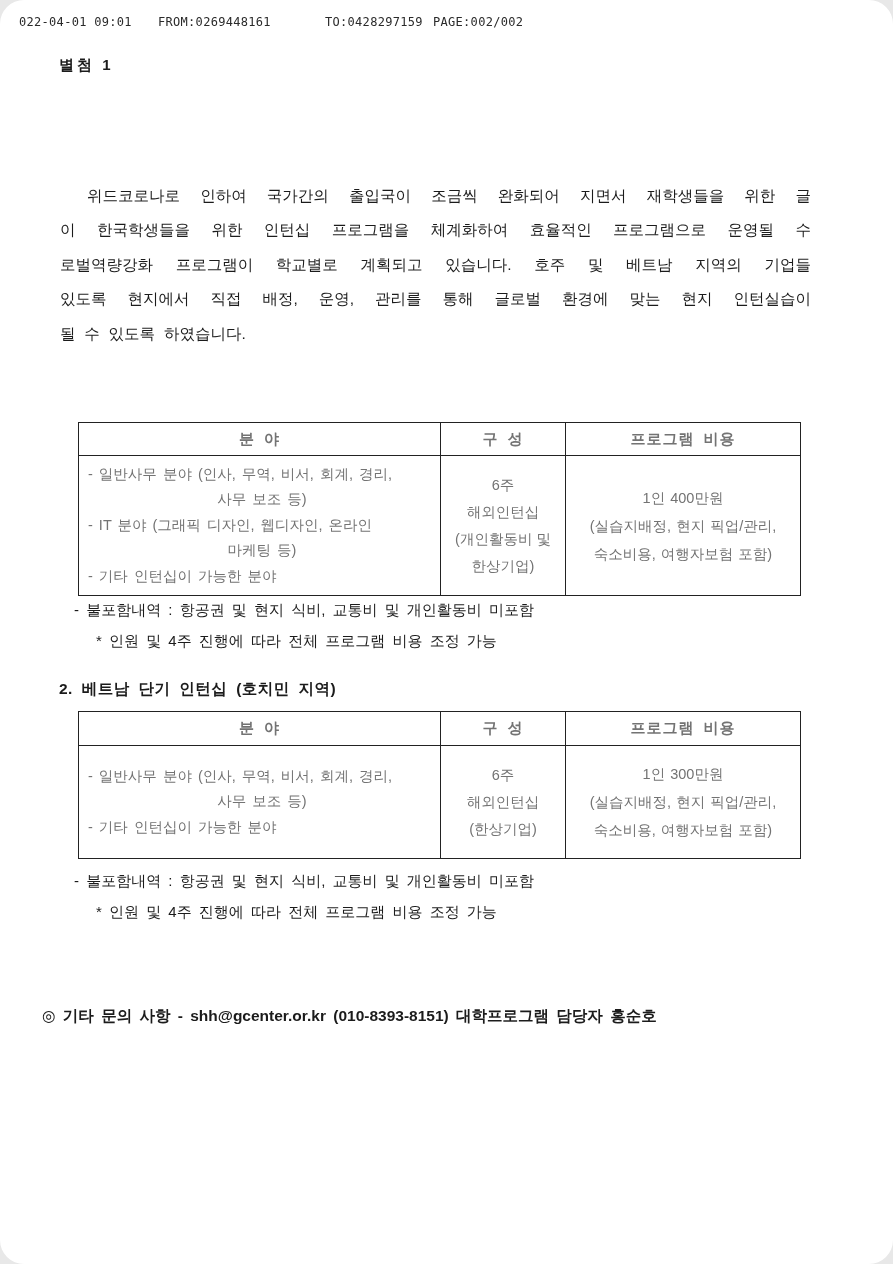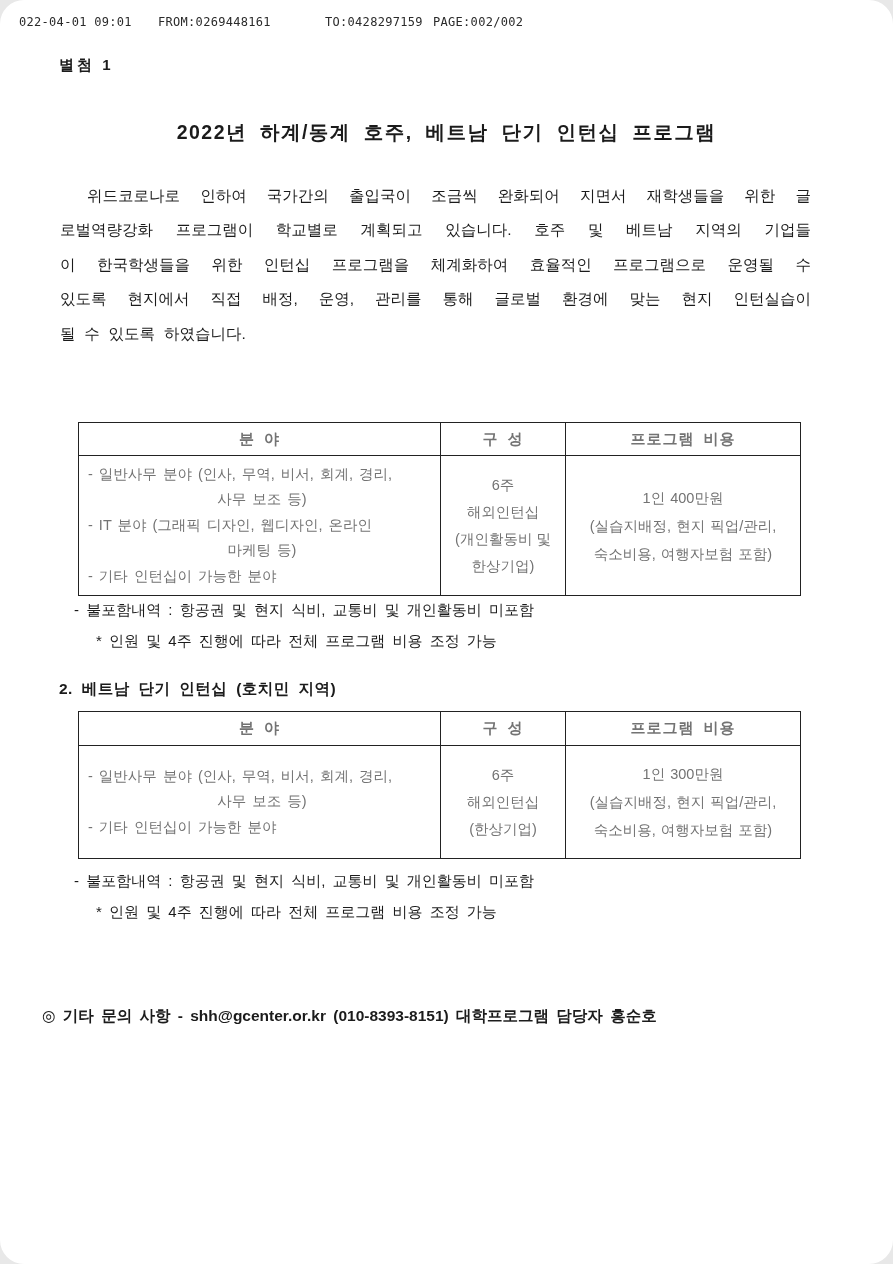--- a/index.html
+++ b/index.html
@@ -91,26 +91,25 @@
 
   <div class="fax-header">
     <span class="fh-dt">022-04-01 09:01</span>
     <span class="fh-from">FROM:0269448161</span>
     <span class="fh-to">TO:0428297159</span>
     <span class="fh-page">PAGE:002/002</span>
   </div>
 
   <div class="attachment">별첨 1</div>
 
-  <h1 class="title">2022년 하계/동계 호주, 베트남 단기 인턴십 프로그램</h1>
 
   <div class="intro">
     <div class="iline first">위드코로나로 인하여 국가간의 출입국이 조금씩 완화되어 지면서 재학생들을 위한 글</div>
+    <div class="iline">이 한국학생들을 위한 인턴십 프로그램을 체계화하여 효율적인 프로그램으로 운영될 수</div>
     <div class="iline">로벌역량강화 프로그램이 학교별로 계획되고 있습니다. 호주 및 베트남 지역의 기업들</div>
-    <div class="iline">이 한국학생들을 위한 인턴십 프로그램을 체계화하여 효율적인 프로그램으로 운영될 수</div>
     <div class="iline">있도록 현지에서 직접 배정, 운영, 관리를 통해 글로벌 환경에 맞는 현지 인턴실습이</div>
     <div class="iline last">될 수 있도록 하였습니다.</div>
   </div>
 
 
   <table class="itable t1">
     <colgroup>
         <col style="width:362px">
         <col style="width:125px">
         <col style="width:235px">

